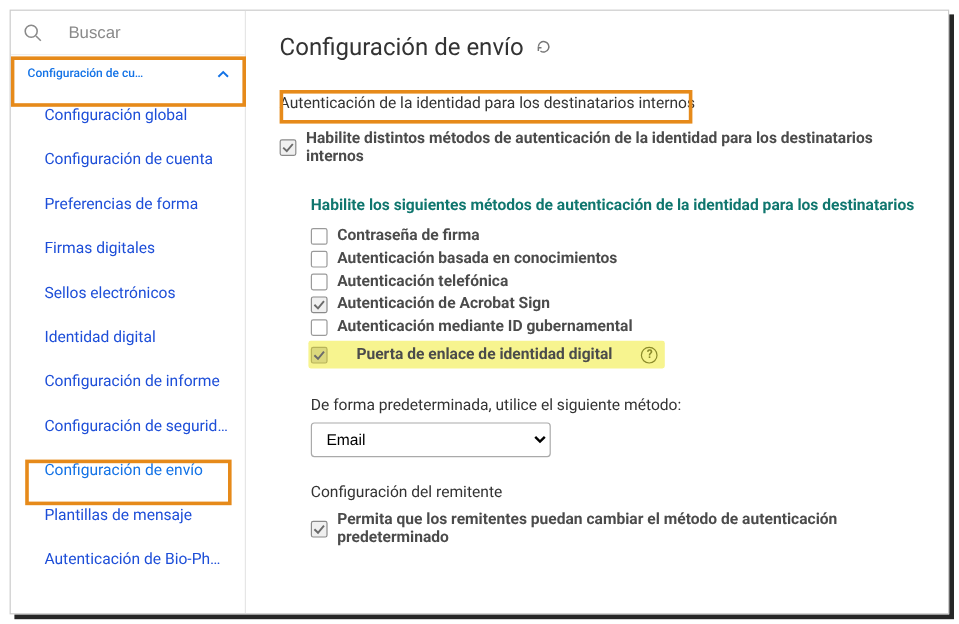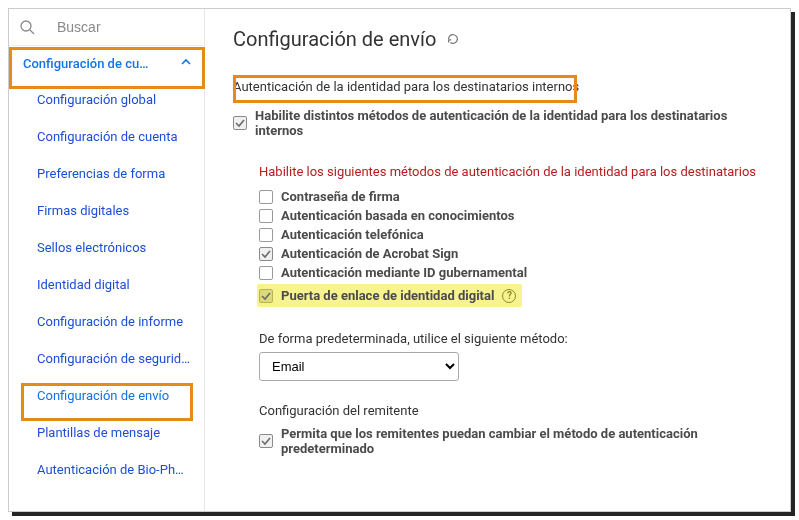--- a/index.html
+++ b/index.html
@@ -49,21 +49,21 @@
   }
   .search input::placeholder { color: #8a8a8a; }
   .sidebar-section {
     position: relative;
     padding: 10px 12px 10px 14px;
     display: flex;
     align-items: flex-start;
     justify-content: space-between;
     cursor: pointer;
     color: #1473e6;
-    font-size: 13px;
+    font-size: 10px;
     font-weight: 500;
   }
   .highlight-box {
     position: absolute;
     border: 3px solid #e68a1a;
     pointer-events: none;
   }
   .hl-sidebar-header { top: 38px; left: 0; width: 196px; height: 42px; }
   .hl-sidebar-item   { top: 374px; left: 12px; width: 172px; height: 38px; }
   .hl-main-title     { top: 0px; left: 0; width: 344px; height: 28px; }
@@ -117,22 +117,22 @@
     padding: 2px 0;
     font-size: 13px;
     color: #4b4b4b;
     font-weight: bold;
   }
   .option-group {
     margin: 24px 0 8px 26px;
   }
   .option-group .group-label {
     font-size: 13px;
-    font-weight: 400;
-    color: #b91c1c;
+    font-weight: 700;
+    color: #0f766e;
     margin-bottom: 8px;
   }
   .checkbox {
     width: 14px;
     height: 14px;
     border: 1px solid #9a9a9a;
     border-radius: 2px;
     display: inline-flex;
     align-items: center;
     justify-content: center;
@@ -145,21 +145,21 @@
     background: #f0f0f0;
   }
   .checkbox.checked svg path { stroke: #6b6b6b; }
   .highlight-row {
     background: #f7f48f;
     padding: 4px 6px 4px 2px;
     margin-left: -2px;
     border-radius: 2px;
     display: inline-flex;
     align-items: center;
-    gap: 8px;
+    gap: 24px;
   }
   .highlight-row .checkbox.checked { background: #dcd97d; border-color: #b8b35a; }
   .info-icon {
     width: 14px; height: 14px;
     border: 1px solid #8a8a2a;
     border-radius: 50%;
     display: inline-flex;
     align-items: center;
     justify-content: center;
     font-size: 10px;

